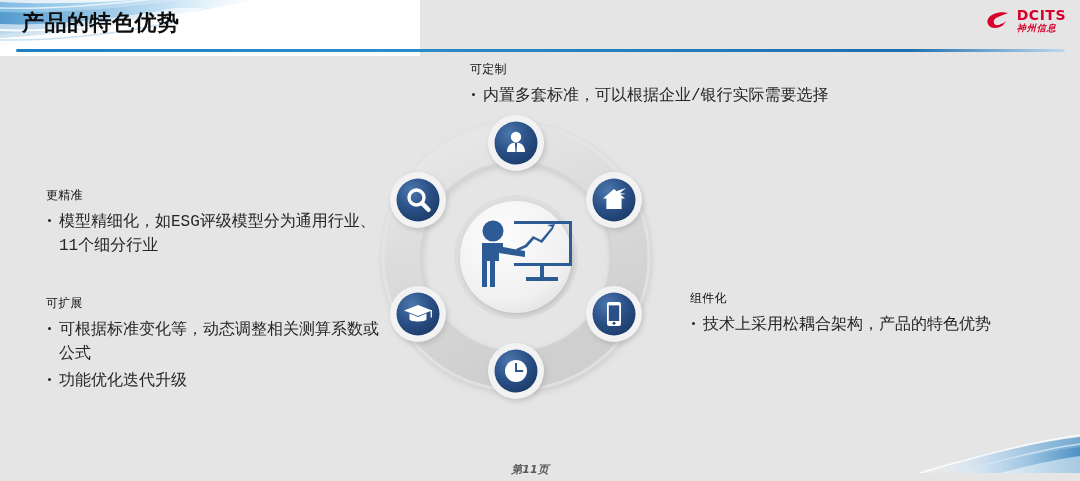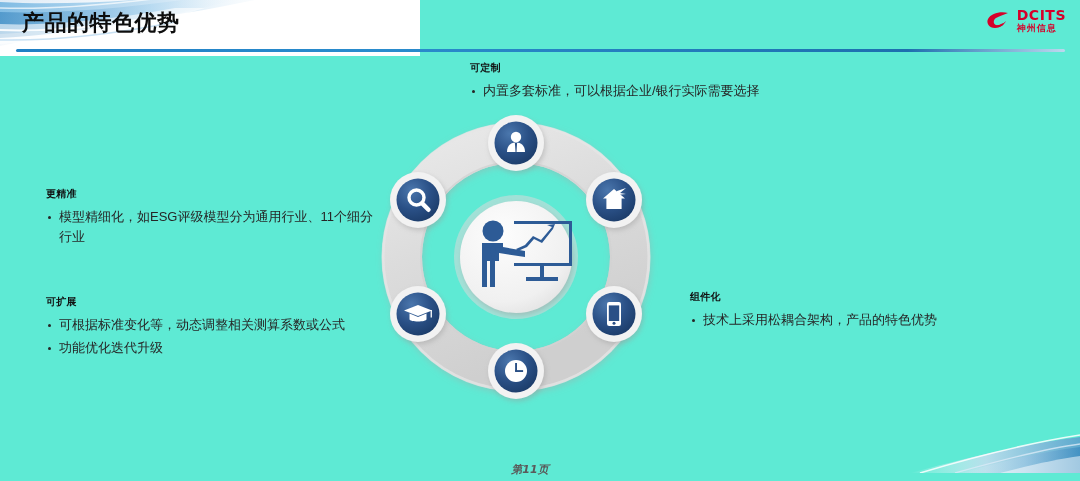--- a/index.html
+++ b/index.html
@@ -3,21 +3,21 @@
 <meta charset="utf-8">
 <style>
   html,body{margin:0;padding:0;background:#ffffff;}
   body{
     width:1080px;height:481px;position:relative;overflow:hidden;
     font-family:"Liberation Sans","DejaVu Sans",sans-serif;
     color:#1a1a1a;
   }
 
   
-  .slide{position:absolute;inset:0;background:#5eead4;overflow:hidden;}
+  .slide{position:absolute;inset:0;background:#e5e5e5;overflow:hidden;}
 
   
   .header{position:absolute;left:0;top:0;width:1080px;height:56px;overflow:hidden;}
   .header-deco{position:absolute;left:0;top:0;width:420px;height:56px;overflow:hidden;}
   .slide-title{
     position:absolute;left:22px;top:8px;
     font-size:22px;font-weight:bold;letter-spacing:.5px;
     color:#0d0d0d;z-index:5;
     font-family:"DejaVu Sans","Liberation Sans",sans-serif;
   }
@@ -25,40 +25,40 @@
     position:absolute;left:16px;top:49px;width:1049px;height:3px;
     background:linear-gradient(to right,#1f7fc4 0%,#2a8ccd 35%,#1d6fae 85%,#bcd8ee 100%);
     border-radius:2px;z-index:4;
   }
 
   
   .logo{position:absolute;right:14px;top:8px;display:flex;align-items:center;gap:6px;z-index:6;}
   .logo-mark{width:26px;height:22px;flex:0 0 auto;}
   .logo-text{display:flex;flex-direction:column;line-height:1;justify-content:center;}
   .logo-en{font-size:14px;font-weight:bold;color:#d6002a;letter-spacing:.5px;font-family:"DejaVu Sans","Liberation Sans",sans-serif;}
-  .logo-cn{font-size:9px;font-weight:bold;color:#d6002a;letter-spacing:1px;margin-top:2px;}
+  .logo-cn{font-size:9px;font-weight:bold;color:#d6002a;letter-spacing:1px;margin-top:2px;font-style:italic;}
 
   
   .footer-deco{position:absolute;right:0;bottom:8px;width:230px;height:40px;overflow:hidden;}
   .page-num{
     position:absolute;left:470px;bottom:4px;width:120px;text-align:center;
     font-size:11px;font-style:italic;font-weight:bold;color:#5a5a5a;
     font-family:"DejaVu Sans","Liberation Sans",sans-serif;
     margin-top:36px;
   }
 
   
   .block{position:absolute;}
   .block .b-title{
-    font-size:10px;font-weight:bold;color:#111;margin:0 0 6px 0;letter-spacing:.3px;
+    font-size:12px;font-weight:normal;color:#111;margin:0 0 6px 0;letter-spacing:.3px;
   }
   .block ul{list-style:none;margin:0;padding:0;}
   .block li{
     position:relative;padding-left:13px;
-    font-size:13px;line-height:1.5;color:#262626;margin-bottom:3px;
+    font-size:16px;line-height:1.5;color:#262626;margin-bottom:3px;font-family:Liberation Mono, monospace;
   }
   .block li::before{
     content:"";position:absolute;left:2px;top:9px;
     width:3px;height:3px;background:#262626;border-radius:50%;
   }
 
   .blk-kedingzhi{left:470px;top:61px;width:430px;}
   .blk-gengjingzhun{left:46px;top:168px;width:335px;margin-top:19px;}
   .blk-kekuozhan{left:46px;top:295px;width:335px;}
   .blk-zhongfuwu{left:697px;top:165px;width:340px;}

